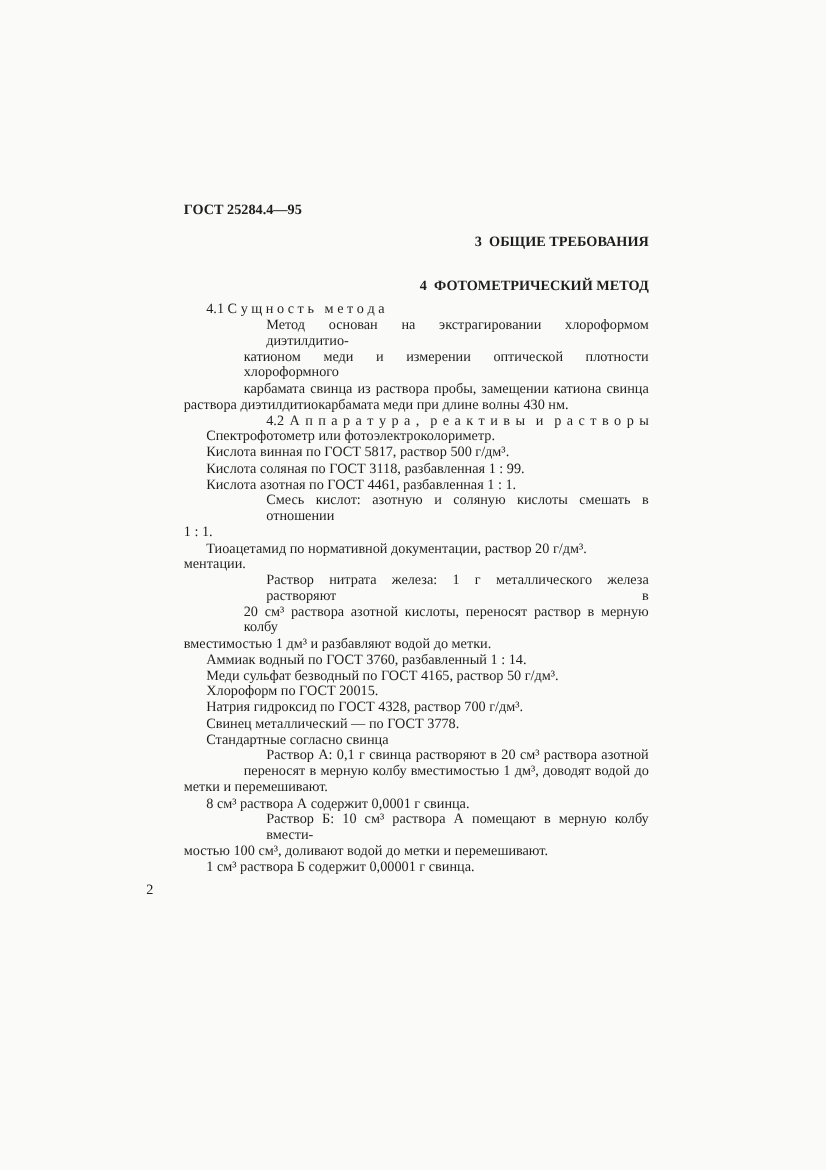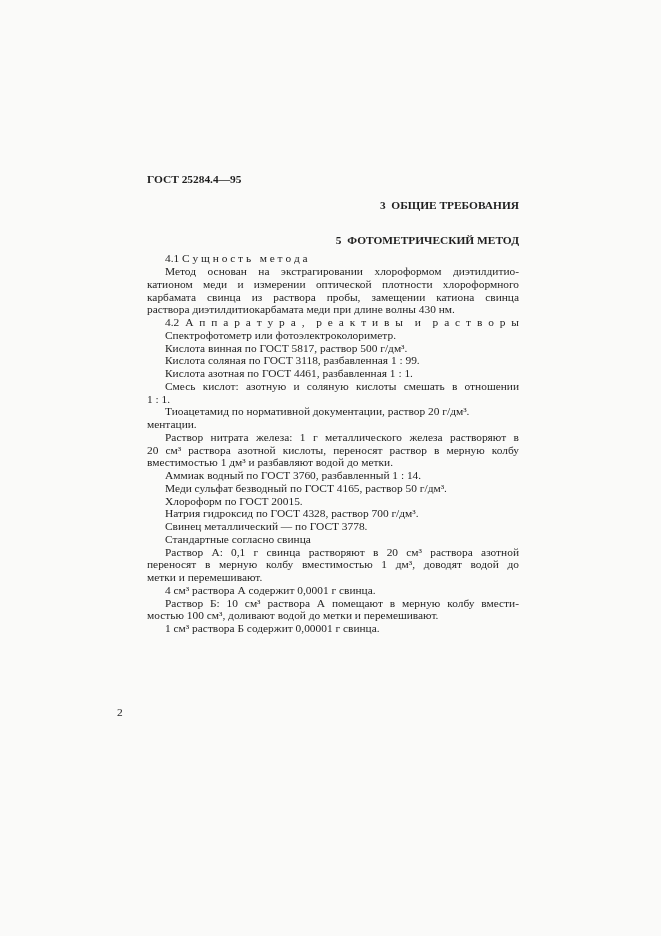--- a/index.html
+++ b/index.html
@@ -12,53 +12,53 @@
     width: 661px;
     height: 936px;
     background: #fafaf9;
     overflow: hidden;
     font-family: "Liberation Serif", "DejaVu Serif", serif;
     color: #1e1e1e;
   }
   .textblock {
     position: absolute;
     left: 147px;
-    top: 173px;
+    top: 162px;
     width: 372px;
     font-size: 11.4px;
     line-height: 12.75px;
   }
   .line {
     white-space: pre-wrap;
     min-height: 12.75px;
   }
   .bold      { font-weight: bold; }
   .indent    { padding-left: 18px; }
   .indent-lg { padding-left: 23px; text-align: right; }
-  .justify   { text-align: justify; text-align-last: justify; }
+  .justify   { text-align: justify; text-align-last: justify; margin-left: 48px; }
   .gap-sm { margin-top: 6px; }
   .gap-md { margin-top: 13px; }
   .gap-lg { margin-top: 20px; }
   .gap-xl { margin-top: 22px; }
   .pagenum {
     position: absolute;
     left: 117px;
     top: 706px;
     font-size: 11.4px;
     line-height: 12.75px;
   }
 </style>
 </head>
 <body>
 
 <div class="page">
   <div class="textblock">
       <div class="line bold">ГОСТ 25284.4—95</div>
       <div class="line bold indent-lg gap-md">3  ОБЩИЕ ТРЕБОВАНИЯ</div>
-      <div class="line bold indent-lg gap-xl">5  ФОТОМЕТРИЧЕСКИЙ МЕТОД</div>
+      <div class="line bold indent-lg gap-xl">4  ФОТОМЕТРИЧЕСКИЙ МЕТОД</div>
       <div class="line indent gap-sm">4.1 С у щ н о с т ь   м е т о д а</div>
       <div class="line indent justify">Метод основан на экстрагировании хлороформом диэтилдитио-</div>
       <div class="line justify">катионом меди и измерении оптической плотности хлороформного</div>
       <div class="line justify">карбамата свинца из раствора пробы, замещении катиона свинца</div>
       <div class="line">раствора диэтилдитиокарбамата меди при длине волны 430 нм.</div>
       <div class="line indent justify">4.2 А п п а р а т у р а ,  р е а к т и в ы  и  р а с т в о р ы</div>
       <div class="line indent">Спектрофотометр или фотоэлектроколориметр.</div>
       <div class="line indent">Кислота винная по ГОСТ 5817, раствор 500 г/дм³.</div>
       <div class="line indent">Кислота соляная по ГОСТ 3118, разбавленная 1 : 99.</div>
       <div class="line indent">Кислота азотная по ГОСТ 4461, разбавленная 1 : 1.</div>
@@ -71,19 +71,19 @@
       <div class="line">вместимостью 1 дм³ и разбавляют водой до метки.</div>
       <div class="line indent">Аммиак водный по ГОСТ 3760, разбавленный 1 : 14.</div>
       <div class="line indent">Меди сульфат безводный по ГОСТ 4165, раствор 50 г/дм³.</div>
       <div class="line indent">Хлороформ по ГОСТ 20015.</div>
       <div class="line indent">Натрия гидроксид по ГОСТ 4328, раствор 700 г/дм³.</div>
       <div class="line indent">Свинец металлический — по ГОСТ 3778.</div>
       <div class="line indent">Стандартные согласно свинца</div>
       <div class="line indent justify">Раствор А: 0,1 г свинца растворяют в 20 см³ раствора азотной</div>
       <div class="line justify">переносят в мерную колбу вместимостью 1 дм³, доводят водой до</div>
       <div class="line">метки и перемешивают.</div>
-      <div class="line indent">4 см³ раствора А содержит 0,0001 г свинца.</div>
+      <div class="line indent">8 см³ раствора А содержит 0,0001 г свинца.</div>
       <div class="line indent justify">Раствор Б: 10 см³ раствора А помещают в мерную колбу вмести-</div>
       <div class="line">мостью 100 см³, доливают водой до метки и перемешивают.</div>
       <div class="line indent">1 см³ раствора Б содержит 0,00001 г свинца.</div>
     </div>
   <div class="pagenum">2</div>
 </div>
 
 </body></html>

